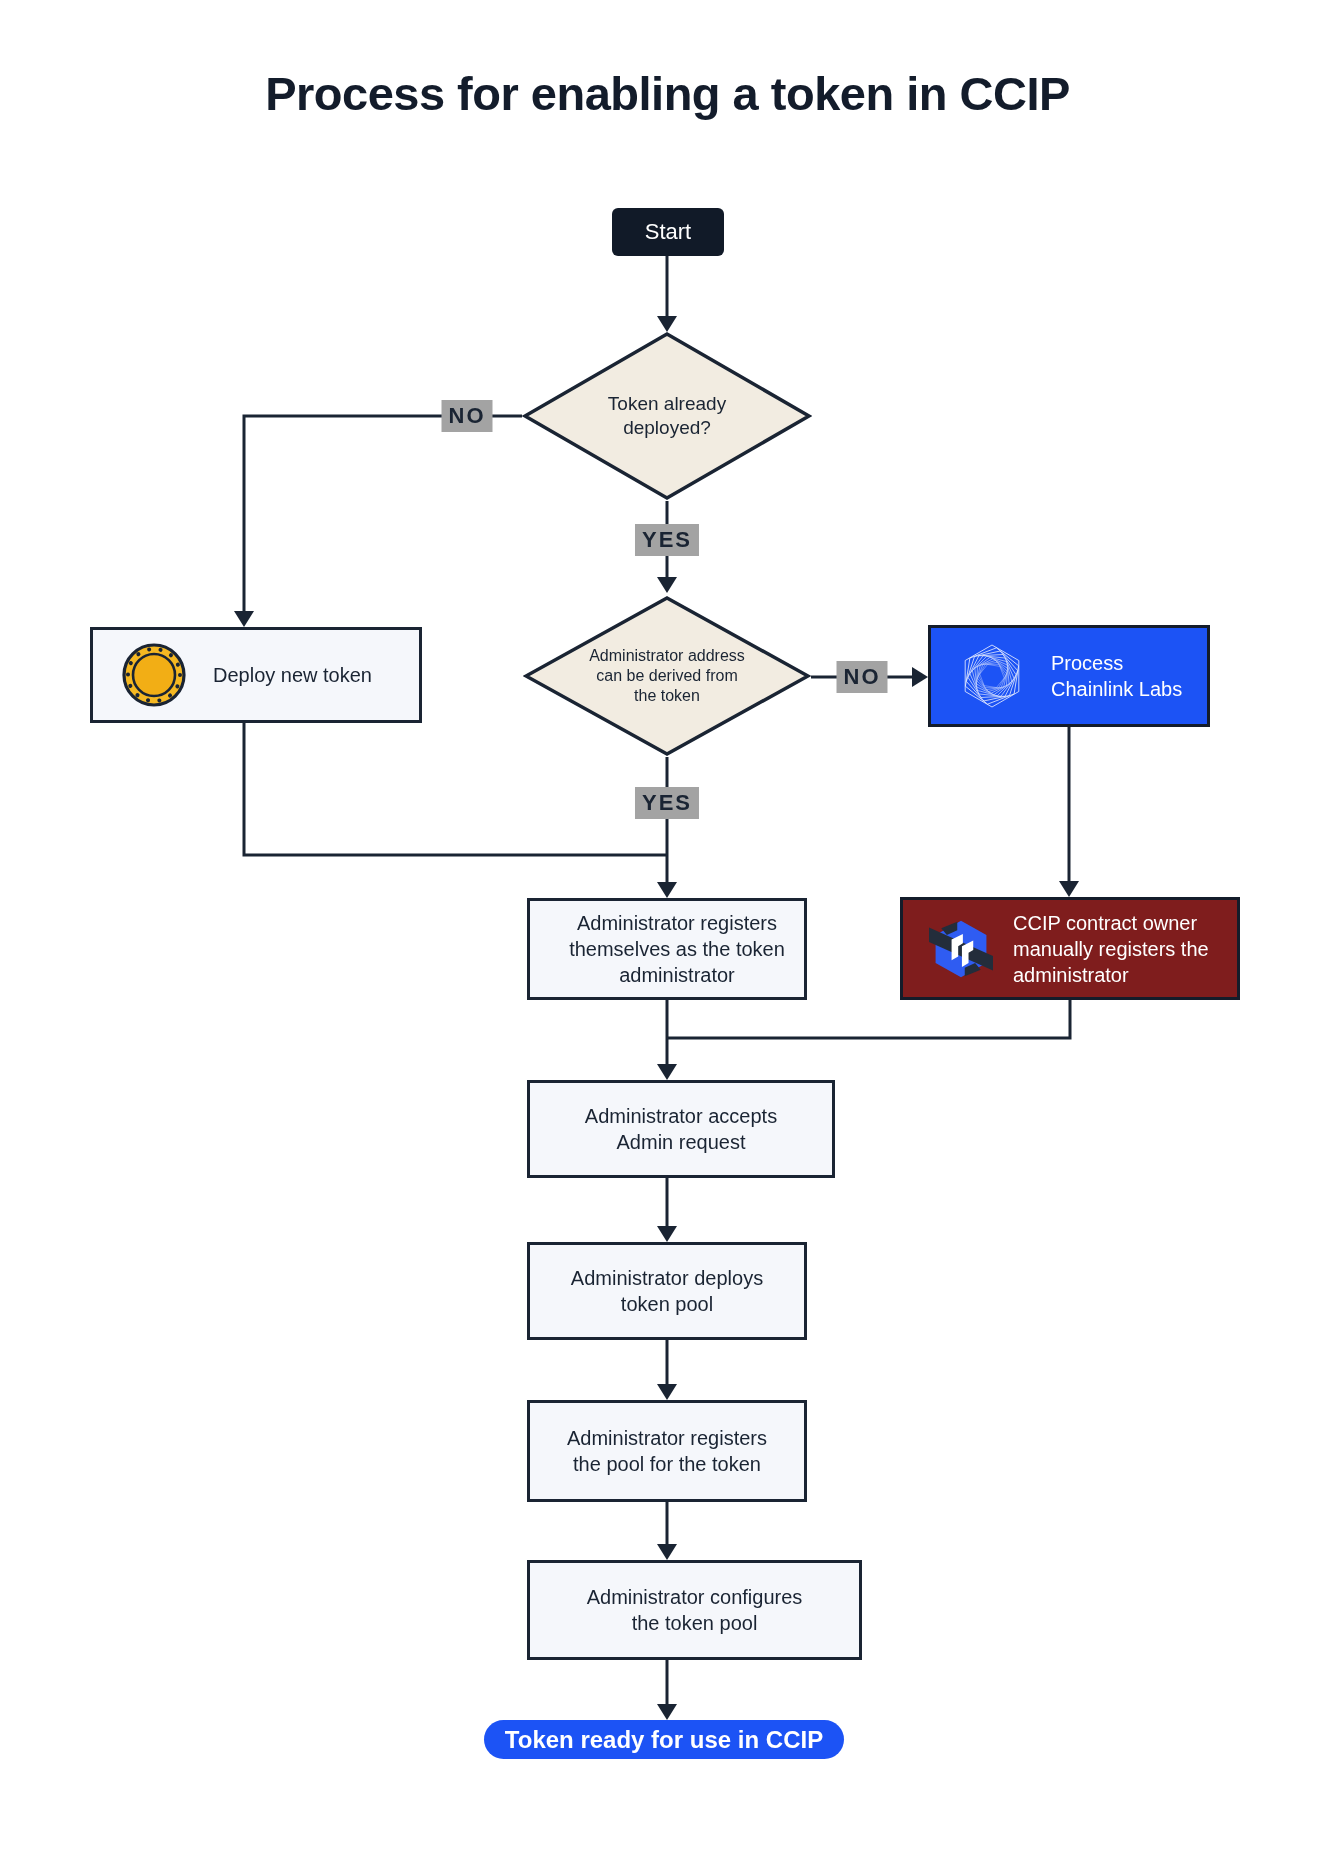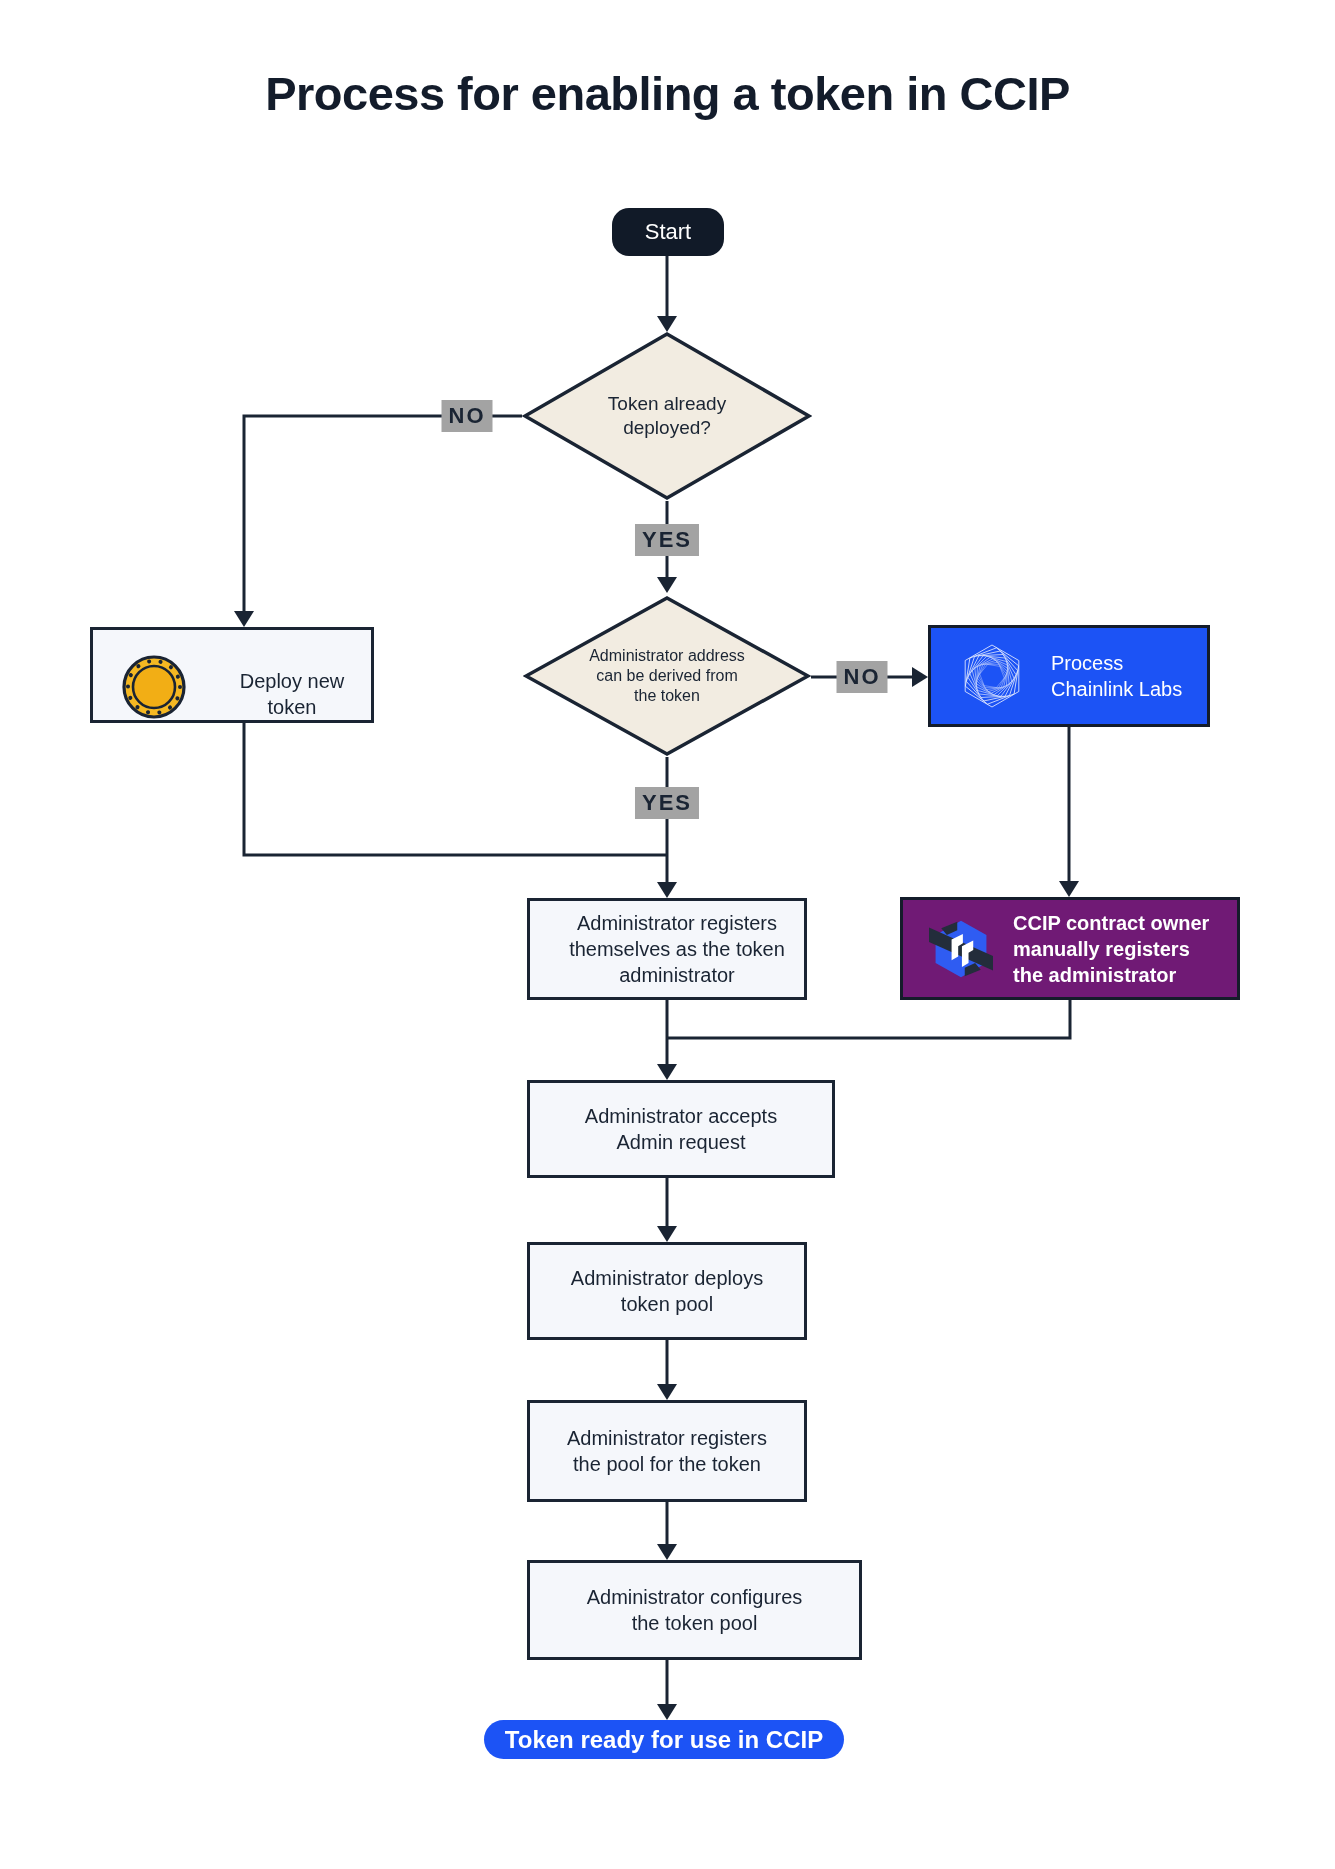--- a/index.html
+++ b/index.html
@@ -14,21 +14,21 @@
 
   .node{position:absolute;box-sizing:border-box;display:flex;align-items:center;justify-content:center;}
   .pill-start{background:#111A28;border-radius:17px;color:#fff;font-size:22px;font-weight:500;}
   .pill-end{background:#1C53F5;border-radius:24px;color:#fff;font-size:24px;font-weight:700;}
 
   .box{background:#F5F7FB;border:3px solid #1A2433;}
   .box .txt{text-align:center;font-size:20px;line-height:1.3;color:#1A2433;}
   .box-icon{justify-content:flex-start;}
   .box-icon .icon{flex:0 0 auto;display:flex;align-items:center;justify-content:center;}
   .box-blue{background:#1C53F5;border:3px solid #141C2A;color:#fff;}
-  .box-dark{background:#701a75;border:3px solid #141C2A;color:#fff;font-weight:bold;}
+  .box-dark{background:#7f1d1d;border:3px solid #141C2A;color:#fff;}
   .box-blue .txt,.box-dark .txt{font-size:20px;line-height:1.3;text-align:left;color:#fff;}
 
   .diamond{position:absolute;}
   .diamond svg{position:absolute;left:0;top:0;}
   .diamond .txt{position:absolute;left:0;top:0;width:100%;height:100%;
                 display:flex;align-items:center;justify-content:center;
                 text-align:center;font-size:19px;line-height:1.26;color:#1A2433;}
   .diamond .txt span{display:block;}
 
   .edge-label{position:absolute;transform:translate(-50%,-50%);background:#a3a3a3;
@@ -87,39 +87,39 @@
         <polygon class="head" points="657,1544 677,1544 667,1560"></polygon>
     </g>
     <g>
       <path class="wire" d="M667,1660 V1707"></path>
         <polygon class="head" points="657,1704 677,1704 667,1720"></polygon>
     </g>
   </svg>
 
   <div class="title">Process for enabling a token in CCIP</div>
 
-  <div class="node pill-start" style="left:612px;top:208px;width:112px;height:48px;">
+  <div class="node pill-start" style="left:612px;top:208px;width:112px;height:48px;border-radius:6px;">
     <span>Start</span>
   </div>
 
   <div class="diamond" style="left:522px;top:331px;width:290px;height:170px;">
     <svg width="290" height="170">
       <polygon points="145,3 287,85 145,167 3,85" fill="#F2ECE1" stroke="#1A2433" stroke-width="3.5"></polygon>
     </svg>
     <div class="txt">
         <span style="max-width:150px;">Token already deployed?</span>
       </div>
   </div>
 
   <div class="edge-label" style="left:467px;top:416px;">NO</div>
   <div class="edge-label" style="left:667px;top:540px;">YES</div>
   <div class="edge-label" style="left:862px;top:677px;">NO</div>
   <div class="edge-label" style="left:667px;top:803px;">YES</div>
 
-  <div class="node box box-icon" style="left:90px;top:627px;width:284px;height:96px;padding-left:28px;align-items:flex-end;">
+  <div class="node box box-icon" style="left:90px;top:627px;width:332px;height:96px;padding-left:28px;">
     <span class="icon">
       <svg width="66" height="66" viewBox="0 0 66 66">
         <circle cx="33" cy="33" r="30" fill="#F5B822" stroke="#1A2433" stroke-width="3.2"></circle>
         <circle cx="33" cy="33" r="26" fill="none" stroke="#1A2433" stroke-width="4" stroke-linecap="round" stroke-dasharray="0.1 11.57"></circle>
         <circle cx="33" cy="33" r="21" fill="#F2AE15" stroke="#1A2433" stroke-width="2.6"></circle>
       </svg>
     </span>
     <span class="txt" style="margin-left:26px;">Deploy new token</span>
   </div>
 

